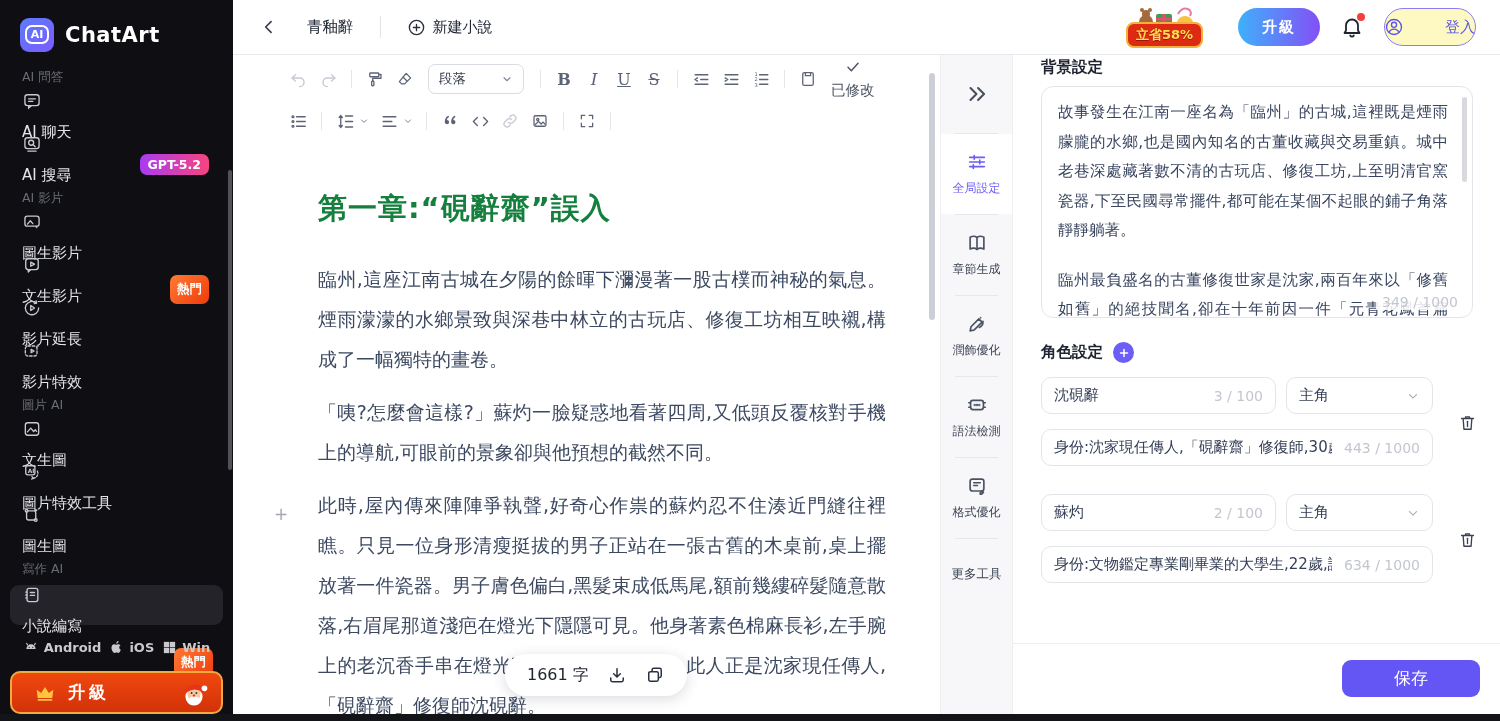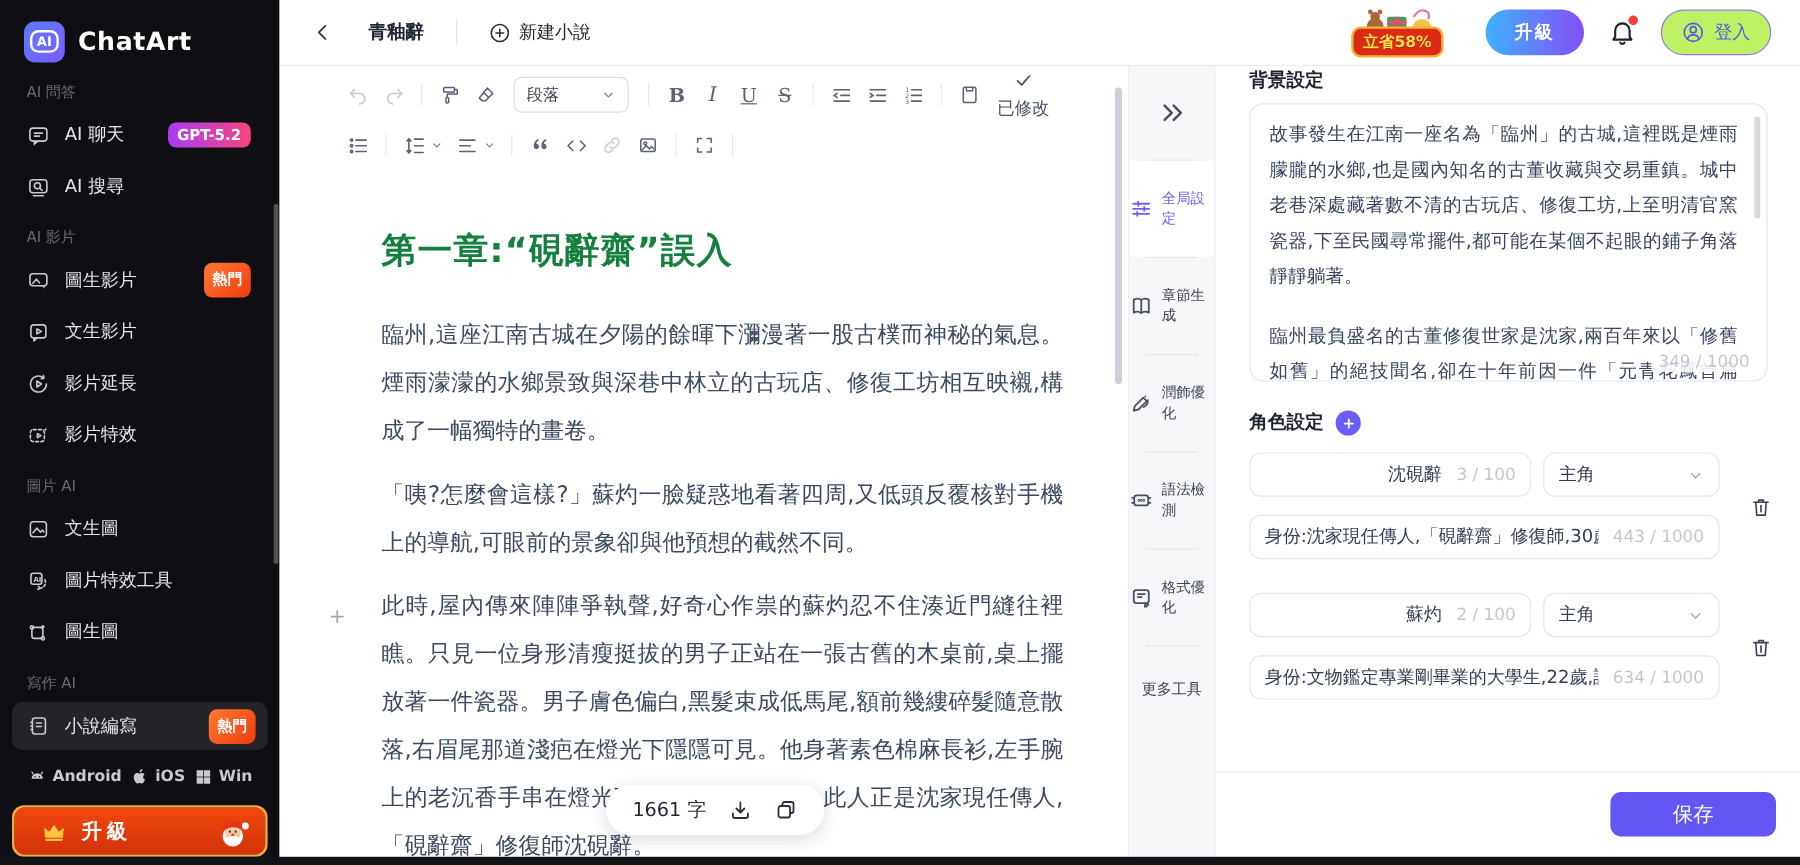--- a/index.html
+++ b/index.html
@@ -7,21 +7,21 @@
   .app { position:relative; width:1500px; height:721px; background:#fff; overflow:hidden; }
 
   
   .sidebar { position:absolute; left:0; top:0; width:233px; height:721px; background:#0f0f13; overflow:hidden; }
   .sb-logo { display:flex; align-items:center; gap:11px; padding:13px 0 0 20px; height:56px; }
   .sb-logo-ic { width:34px; height:34px; border-radius:9px; background:linear-gradient(135deg,#5d7bfa,#7a5cff);
     display:flex; align-items:center; justify-content:center; }
   .sb-logo-ic span { border:2px solid #fff; border-radius:7px; padding:1px 4px; color:#fff; font-size:11px; font-weight:bold; }
   .sb-logo-tx { color:#fff; font-size:21px; font-weight:bold; letter-spacing:.5px; }
   .sb-sec { padding:13px 0 5px 22px; font-size:12.5px; color:#686c74; }
-  .sb-item { height:43px; display:flex; align-items:center; padding-left:22px; gap:12px; color:#e3e5e9; font-size:15px; cursor:pointer; }
+  .sb-item { height:43px; display:flex; align-items:flex-start; padding-left:22px; gap:12px; color:#e3e5e9; font-size:15px; cursor:pointer;flex-direction:column; }
   .sb-item svg { color:#c7cad1; flex:0 0 auto; }
   .sb-item.active { height:40px; margin:2px 10px; padding-left:12px; background:#232329; border-radius:9px; }
   .badge-gpt { margin-left:auto; margin-right:24px; background:linear-gradient(90deg,#a93bf2,#f7447e);
     color:#fff; font-size:12.5px; font-weight:bold; border-radius:7px; padding:3px 8px; }
   .badge-hot { margin-left:auto; margin-right:24px; background:linear-gradient(135deg,#ff7a33,#ef3c0c);
     color:#fff; font-size:12.5px; font-weight:bold; border-radius:7px; padding:6px 7px; }
   .sb-item.active .badge-hot { margin-right:10px; }
   .sb-platforms { display:flex; align-items:center; justify-content:center; gap:8px; margin-top:10px; height:24px;
     color:#c8cace; font-size:13px; font-weight:bold; }
   .sb-platforms svg { color:#c8cace; }
@@ -30,35 +30,35 @@
     background:linear-gradient(180deg,#f0480e,#d2320a); border:2px solid #f2a93f;
     display:flex; align-items:center; gap:12px; padding-left:22px; cursor:pointer; }
   .sb-upgrade-tx { color:#fff; font-size:17px; font-weight:bold; letter-spacing:4px; }
   .sb-upgrade svg.santa { position:absolute; right:8px; top:2px; }
   .sb-scroll { position:absolute; right:1px; top:170px; width:4px; height:300px; background:#515359; border-radius:2px; }
 
   
   .topbar { position:absolute; left:233px; top:0; width:1267px; height:55px; background:#fff;
     border-bottom:1px solid #e8e9ec; display:flex; align-items:center; padding:0 24px 0 26px; }
   .tb-back { color:#3a3f4a; display:flex; cursor:pointer; }
-  .tb-title { margin-left:28px; font-size:15.5px; color:#202634; font-weight:700; }
+  .tb-title { margin-left:28px; font-size:15.5px; color:#202634; font-weight:400; }
   .tb-vsep { width:1px; height:22px; background:#e3e4e8; margin:0 26px; }
   .tb-new { display:flex; align-items:center; gap:7px; font-size:15px; color:#202634; cursor:pointer; }
   .tb-right { margin-left:auto; display:flex; align-items:center; gap:20px; }
   .promo { position:relative; width:94px; height:46px; cursor:pointer; }
   .promo-badge { position:absolute; left:2px; bottom:2px; background:#dd2a12; border:2px solid #f3b13c; border-radius:8px;
     padding:2px 8px; color:#ffe14d; font-size:13px; font-weight:bold; text-shadow:0 1px 0 #a31503; white-space:nowrap; }
   .promo svg { position:absolute; top:-2px; left:6px; }
   .pill-upgrade { width:82px; height:38px; border-radius:19px; background:linear-gradient(90deg,#3fb0fb,#8350f6);
     color:#fff; font-size:15px; font-weight:bold; display:flex; align-items:center; justify-content:center;
     letter-spacing:2px; cursor:pointer; border:none; }
   .bell { position:relative; color:#1f2430; display:flex; cursor:pointer; }
   .bell .dot { position:absolute; right:-1px; top:-2px; width:8px; height:8px; border-radius:50%; background:#f43f3f; }
-  .pill-login { display:flex; align-items:center; justify-content:center; gap:9px; width:92px; height:38px;
-    border-radius:19px; border:1.5px solid #8a80f3; background:#bef264; color:#5b55e8; font-size:15px; cursor:pointer; }
+  .pill-login { display:flex; align-items:center; justify-content:space-between; gap:9px; width:92px; height:38px;
+    border-radius:19px; border:1.5px solid #8a80f3; background:#fef9c3; color:#5b55e8; font-size:15px; cursor:pointer; }
 
   
   .editor { position:absolute; left:233px; top:55px; width:707px; height:659px; background:#fff; }
   .tb-row { display:flex; align-items:center; padding-left:50px; height:36px; margin-top:6px; color:#5c6375; }
   .tb-btn { display:flex; align-items:center; justify-content:center; min-width:30px; height:30px; border-radius:6px; cursor:pointer; }
   .tb-btn.dis { color:#c6cad2; }
   .tb-sep { width:1px; height:18px; background:#e4e6ea; margin:0 8px; }
   .tb-select { display:flex; align-items:center; justify-content:space-between; width:96px; height:30px;
     border:1px solid #d9dce2; border-radius:7px; padding:0 10px; font-size:13.5px; color:#3c4250; margin:0 8px; cursor:pointer; }
   .tb-letter { font-size:16px; font-weight:bold; font-family:"DejaVu Serif","Liberation Serif",serif; }
@@ -75,21 +75,21 @@
   .ph.dots { left:-24px; top:13px; }
   .ed-scroll { position:absolute; right:5px; top:18px; width:6px; height:247px; background:#ccd0d6; border-radius:3px; }
   .word-pill { position:absolute; left:272px; bottom:18px; height:42px; background:#fff; border-radius:22px;
     box-shadow:0 3px 14px rgba(30,35,60,.16); display:flex; align-items:center; gap:18px; padding:0 22px; }
   .word-pill .cnt { font-size:16px; color:#1f2430; }
   .word-pill svg { color:#2a3040; cursor:pointer; }
 
   
   .rail { position:absolute; left:940px; top:55px; width:72px; height:659px; background:#f7f7f9; border-left:1px solid #efeff2; }
   .rail-collapse { height:78px; display:flex; align-items:center; justify-content:center; color:#474e5c; cursor:pointer; }
-  .rail-tab { height:80px; display:flex; align-items:center; justify-content:center; gap:7px;
+  .rail-tab { height:80px; display:flex; flex-direction:column; align-items:center; justify-content:center; gap:7px;
     font-size:12px; color:#3e4456; cursor:pointer; }
   .rail-tab svg { color:#4a5163; }
   .rail-tab.active { background:#fff; color:#6c5df6; }
   .rail-tab.active svg { color:#6c5df6; }
   .rail-div { height:1px; background:#e6e7eb; margin:0 14px; }
   .rail-more { height:70px; display:flex; align-items:center; justify-content:center; font-size:12.5px; color:#3e4456; cursor:pointer; }
 
   
   .panel { position:absolute; left:1012px; top:55px; width:488px; height:659px; background:#fff; border-left:1px solid #efeff2; }
   .pn-content { padding:2px 27px 0 28px; }
@@ -99,21 +99,21 @@
   .pn-textarea p { font-size:15.5px; line-height:29.5px; color:#39455f; text-align:justify; margin-bottom:20px; }
   .pn-count { position:absolute; right:14px; bottom:7px; font-size:14px; color:#c2c6cf; background:rgba(255,255,255,.85); padding-left:6px; }
   .pn-tascroll { position:absolute; right:5px; top:10px; width:5px; height:85px; background:#d7d9de; border-radius:3px; }
   .pn-roles { display:flex; align-items:center; gap:10px; margin-top:24px; }
   .pn-plus { width:21px; height:21px; border-radius:50%; background:#6c5df6; color:#fff; display:flex;
     align-items:center; justify-content:center; cursor:pointer; }
   .char-card { position:relative; margin-top:14px; width:392px; }
   .char-row { display:flex; gap:10px; }
   .fld { position:relative; height:37px; border:1px solid #e4e5ea; border-radius:10px; display:flex; align-items:center;
     padding:0 12px; font-size:15px; color:#333d55; background:#fff; overflow:hidden; white-space:nowrap; }
-  .fld .val { overflow:hidden; flex:1;text-align:right; }
+  .fld .val { overflow:hidden; flex:1; }
   .fld .cnt { font-size:14px; color:#c2c6cf; margin-left:8px; flex:0 0 auto; background:#fff; padding-left:4px; }
   .fld.name { width:235px; }
   .fld.ident { width:392px; margin-top:15px; }
   .fld.sel { width:147px; justify-content:space-between; cursor:pointer; }
   .fld.sel svg { color:#a6abb6; }
   .char-trash { position:absolute; right:-44px; top:36px; color:#3a4154; cursor:pointer; }
   .pn-footdiv { position:absolute; left:0; right:0; bottom:70px; height:1px; background:#ecedf0; }
   .pn-save { position:absolute; right:20px; bottom:17px; width:138px; height:37px; border:none; border-radius:9px;
     background:#6356f4; color:#fff; font-size:17px; cursor:pointer; font-family:inherit; }
 

